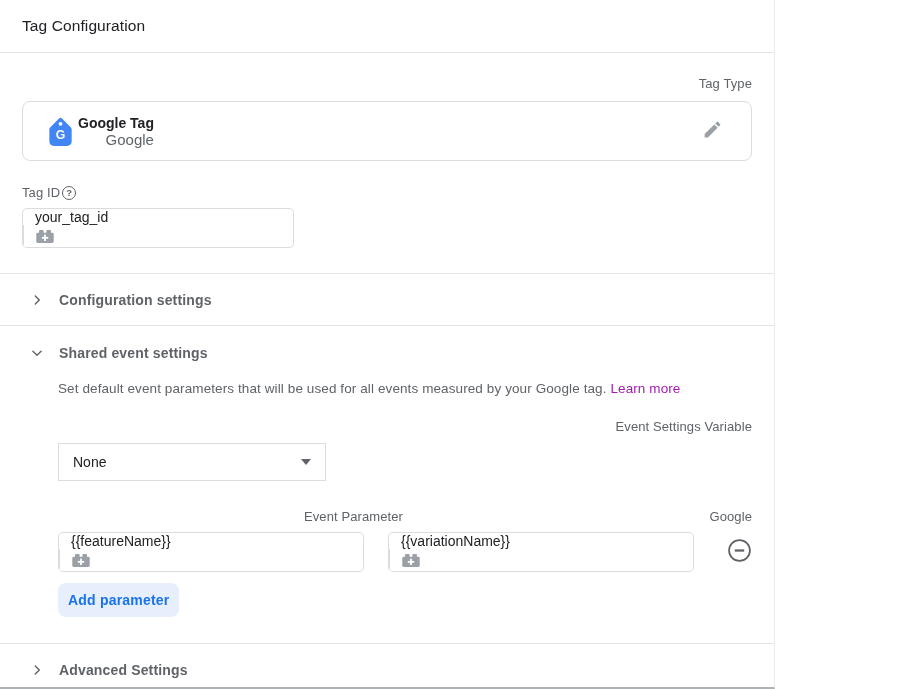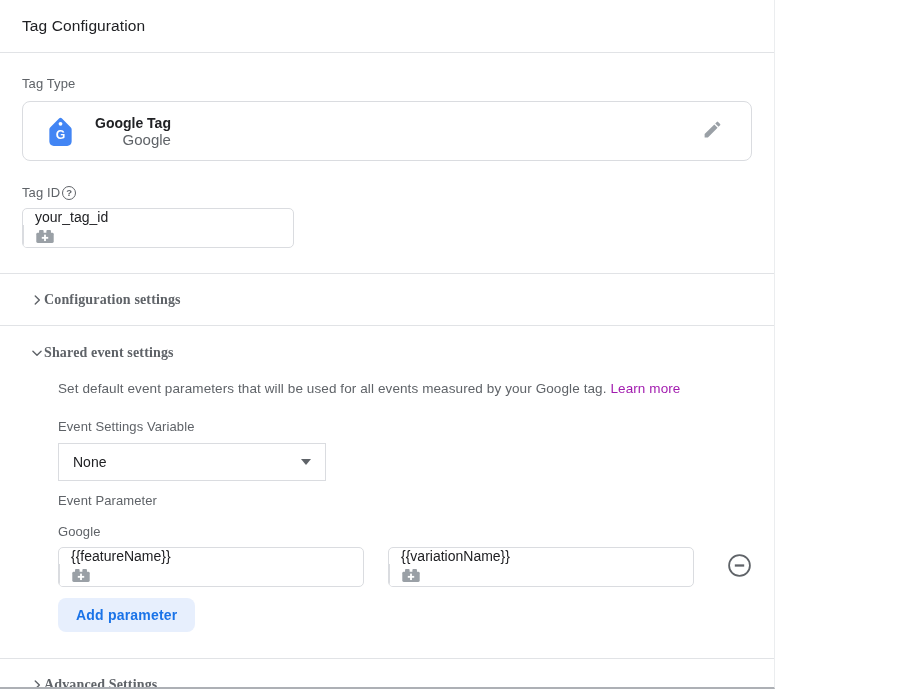--- a/index.html
+++ b/index.html
@@ -20,36 +20,36 @@
   .panel-header {
     height:53px;
     padding:0 22px;
     display:flex; align-items:center;
     border-bottom:1px solid #e1e3e6;
   }
   .panel-title { font-size:15.5px; font-weight:400; color:#202124; letter-spacing:.1px; }
 
   .content-top { padding:0 22px; }
 
-  .field-label { font-size:13px; color:#5f6368; letter-spacing:.1px; }
+  .field-label { font-size:13px; color:#5f6368; letter-spacing:.1px;text-align:right; }
   .tag-type-label { margin-top:23px; }
 
   
   .tag-card {
     margin-top:10px;
     height:60px;
     border:1px solid #dadce0;
     border-radius:8px;
     display:flex; align-items:center;
     padding:0 24px;
     background:#fff;
     cursor:pointer;
   }
   .tag-icon-wrap { width:27px; height:29px; display:flex; align-items:center; justify-content:center; }
-  .tag-texts { margin-left:21px; }
+  .tag-texts { margin-left:4px; }
   .tag-name { font-size:14px; font-weight:700; color:#202124; line-height:18px; }
   .tag-vendor { font-size:15px; color:#5f6368; line-height:16px;text-align:right; }
   .edit-btn { margin-left:auto; background:none; border:none; cursor:pointer; display:flex; align-items:center; padding:4px; }
 
   
   .label-row { margin-top:23px; display:flex; align-items:center; gap:2px; height:17px; }
   .help-icon {
     width:14px; height:14px;
     border:1.2px solid #5f6368; border-radius:50%;
     color:#5f6368; font-size:9.5px; font-weight:700;
@@ -82,22 +82,22 @@
   }
   .tag-id-group { width:272px; margin-bottom:25px; }
 
   .divider { height:1px; background:#e1e3e6; width:100%; }
 
   
   .section-row {
     height:51px;
     display:flex; align-items:center;
     padding:0 6px 0 30px;
-    cursor:pointer;
-    font-family:Liberation Serif, serif;
+    gap:15px;
+    cursor:pointer;
   }
   .section-row.shared { height:47px; padding-top:6px; }
   .section-label { font-size:14px; font-weight:700; color:#5f6368; letter-spacing:.15px; }
   .chev { display:flex; align-items:center; }
 
   .section-body { padding:0 22px 26px 58px; }
   .desc { font-size:13.5px; color:#5f6368; margin-top:8px; letter-spacing:.1px; }
   .desc a { color:#a21caf; text-decoration:none; cursor:pointer; }
 
   .esv-label { margin-top:23px; }
@@ -111,34 +111,34 @@
   }
   .dropdown-value { font-size:14px; color:#202124; }
   .caret {
     margin-left:auto;
     width:0; height:0;
     border-left:5px solid transparent;
     border-right:5px solid transparent;
     border-top:6px solid #5f6368;
   }
 
-  .param-labels { margin-top:12px; display:flex; gap:16px;flex-direction:column; }
+  .param-labels { margin-top:28px; display:flex; gap:4px; }
   .param-labels .field-label { width:378px; }
   .param-row { display:flex; align-items:center; gap:24px; }
   .param-row .input-group { width:378px; margin-top:8px; }
   .remove-btn {
     margin-left:9px; margin-top:8px;
     background:none; border:none; cursor:pointer;
     display:flex; align-items:center; padding:0;
   }
 
   .add-param-btn {
     margin-top:11px;
     height:34px;
-    padding:0 18px;
+    padding:0 10px;
     background:#e7effd;
     color:#1a73e8;
     border:none; border-radius:8px;
     font-family:inherit; font-size:14px; font-weight:700; letter-spacing:.2px;
     cursor:pointer;
   }
 </style>
 </head>
 <body>
 

